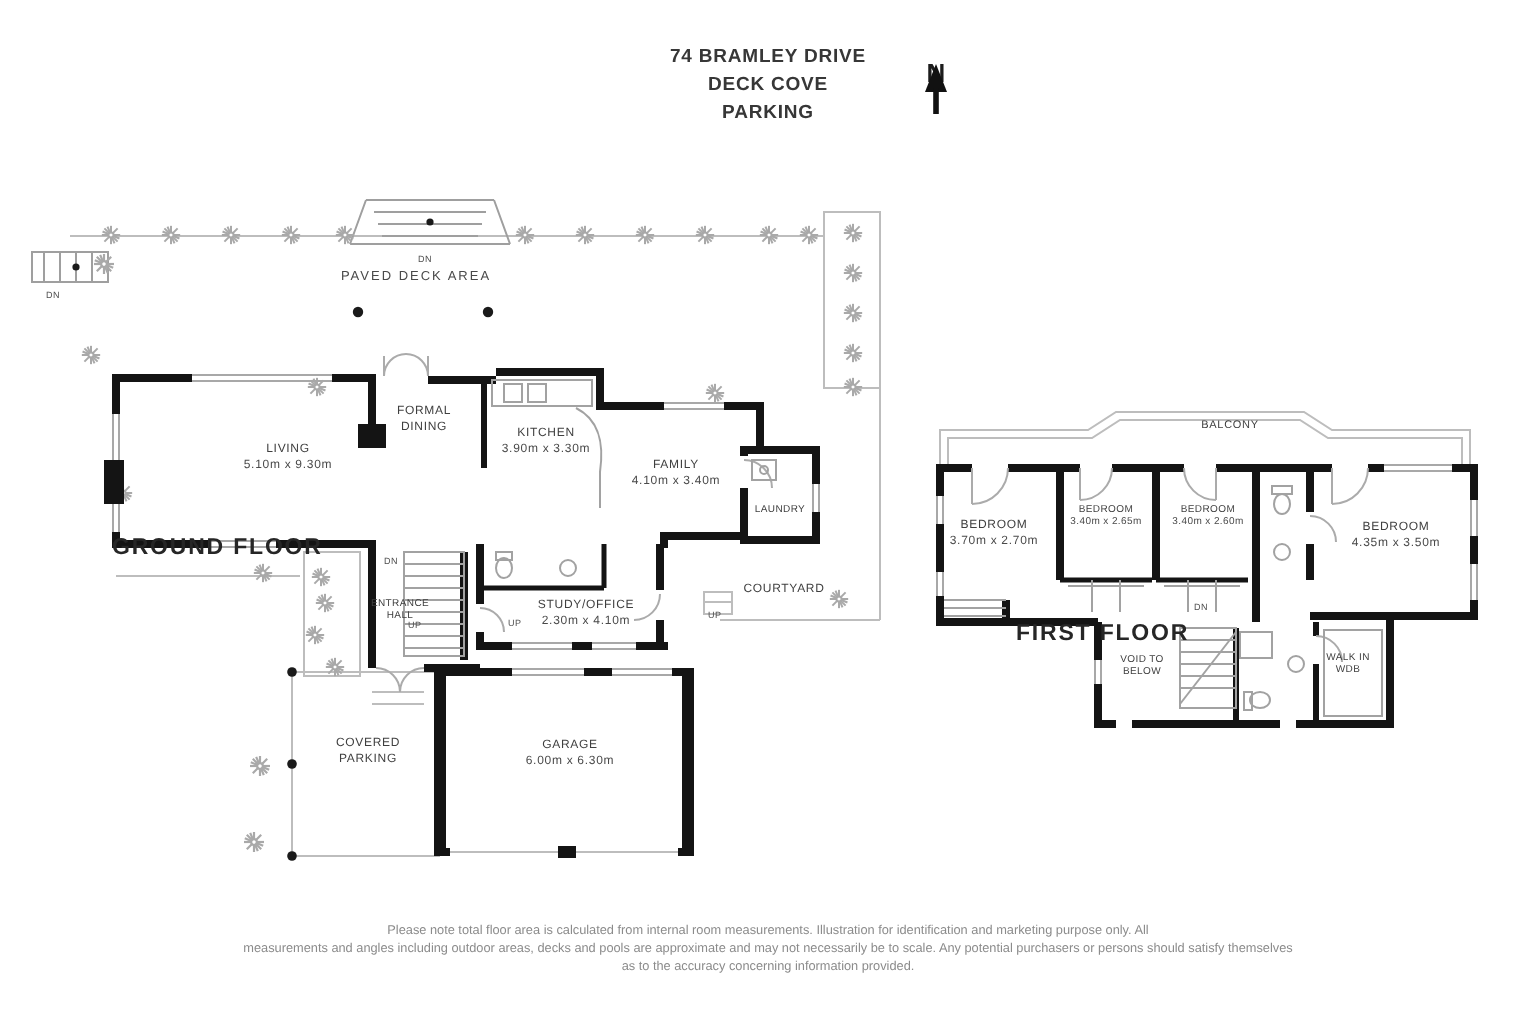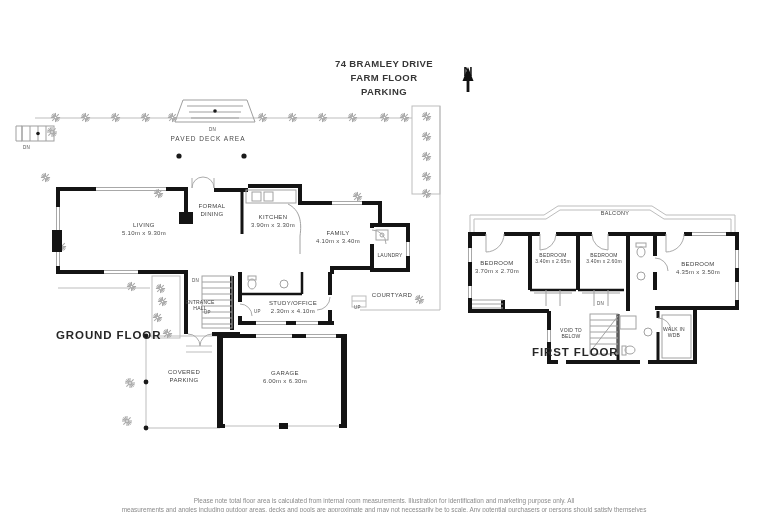--- a/index.html
+++ b/index.html
@@ -1,21 +1,21 @@
 <!DOCTYPE html>
 <html><head>
 <meta charset="utf-8">
 <style>
   html,body{margin:0;padding:0;background:#fff;}
   .canvas{
     position:relative;width:768px;height:512px;background:#fff;overflow:hidden;
     font-family:"Liberation Sans","DejaVu Sans",sans-serif;color:#3c3c3c;
   }
   svg{position:absolute;left:0;top:0;}
-  .abs{position:absolute;margin-top:35px;}
+  .abs{position:absolute;}
   .title{left:384px;top:22px;transform:translateX(-50%);text-align:center;
          font-size:9.5px;font-weight:600;letter-spacing:.4px;color:#373737;line-height:14px;}
   .north{left:459px;top:30px;text-align:center;width:18px;}
   .north .n{font-size:13px;font-weight:700;color:#1c1c1c;line-height:14px;}
   .floor-label{font-size:11.5px;font-weight:600;letter-spacing:.9px;color:#262626;white-space:nowrap;}
   .lbl{position:absolute;transform:translateX(-50%);text-align:center;
        font-size:6px;letter-spacing:.35px;color:#3f3f3f;line-height:7.5px;}
   .lbl .dims{color:#4a4a4a;}
   .lbl.small{font-size:5px;line-height:6.2px;letter-spacing:.2px;}
   .lbl.area{font-size:6.5px;letter-spacing:1px;color:#4a4a4a;}
@@ -255,34 +255,34 @@
         <rect x="662" y="315" width="29" height="43"></rect>
 
         <path d="M534,293 H572 M582,293 H620"></path>
         <path d="M546,290 V306 M560,290 V306 M594,290 V306 M608,290 V306"></path>
       </g>
     </g>
   </svg>
 
   <div class="abs title">
     <div>74 BRAMLEY DRIVE</div>
-    <div>FARM FLOOR</div>
+    <div>DECK COVE</div>
     <div>PARKING</div>
   </div>
 
   <div class="abs north">
     <div class="n">N</div>
     <svg width="18" height="28" viewBox="0 0 18 28">
       <polygon points="9,2 3.5,16 14.5,16" fill="#111"></polygon>
       <rect x="7.6" y="14" width="2.8" height="13" fill="#111"></rect>
     </svg>
   </div>
 
-  <div class="abs floor-label" style="left:56px;top:294px;">GROUND FLOOR</div>
-  <div class="abs floor-label" style="left:488px;top:311px;padding-left:44px;">FIRST FLOOR</div>
+  <div class="abs floor-label" style="left:56px;top:268px;">GROUND FLOOR</div>
+  <div class="abs floor-label" style="left:464px;top:311px;padding-left:44px;">FIRST FLOOR</div>
 
   <div class="lbl area" style="left:208px;top:135px;">PAVED DECK AREA</div>
 
   <div class="lbl" style="left:144px;top:222px;">
     <div>LIVING</div>
     <div class="dims">5.10m x 9.30m</div>
   </div>
 
   <div class="lbl" style="left:212px;top:203px;width:40px;">FORMAL DINING</div>
 

